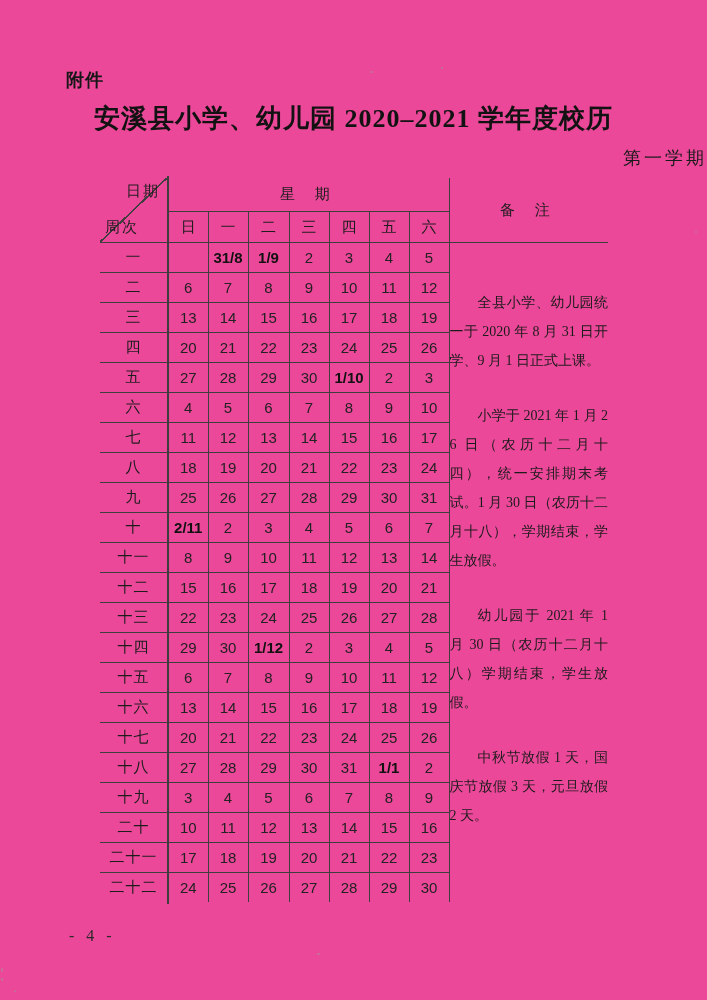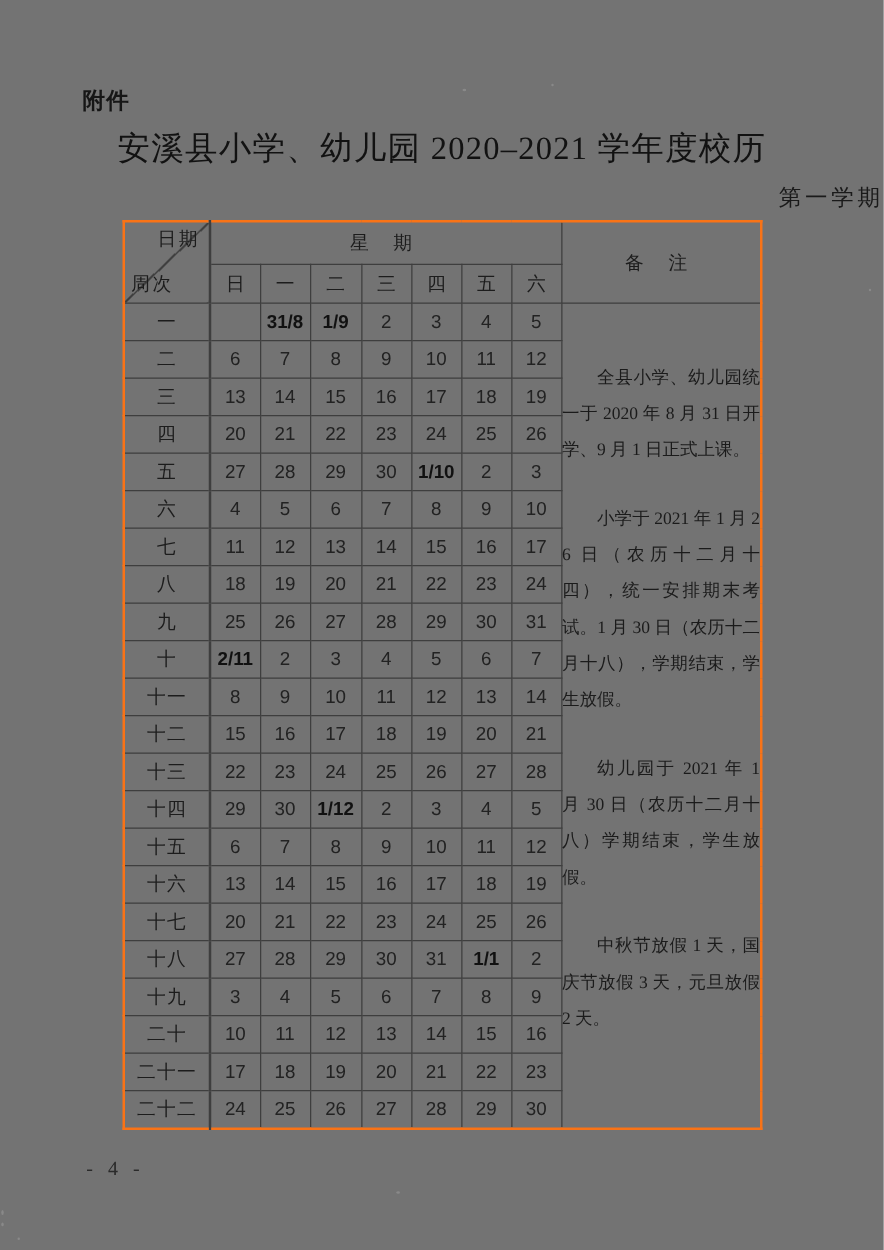--- a/index.html
+++ b/index.html
@@ -4,42 +4,42 @@
 <style>
   html, body { margin:0; padding:0; }
   body {
     width:707px; height:1000px;
     background:#ffffff;
     font-family:"Liberation Serif","DejaVu Serif",serif;
     color:#1c1c1c;
     overflow:hidden;
     position:relative;
   }
-  .page { position:absolute; inset:0; background:#737373; }
+  .page { position:absolute; inset:0; background:#ec4899; }
 
   .attachment {
     position:absolute; top:68px; left:66px;
     font-family:"Liberation Sans","DejaVu Sans",sans-serif;
     font-weight:bold; font-size:18px; letter-spacing:1px; color:#161616;
   }
   .title {
     position:absolute; top:101px; left:0; width:100%;
-    text-align:center; font-weight:normal; font-size:26px;
+    text-align:center; font-weight:bold; font-size:26px;
     letter-spacing:1px; color:#121212; margin:0;
   }
   .subtitle {
     position:absolute; top:146px; left:0; width:100%;
     text-align:right; font-size:18px; letter-spacing:3px; color:#1a1a1a;
   }
 
   table.calendar {
     position:absolute; left:98px; top:176px;
     width:510px; table-layout:fixed;
     border-collapse:collapse;
-    border:2px solid #f97316;
+    border:2px solid #ec4899;
   }
   table.calendar th, table.calendar td {
     border:1px solid #3e3e3e;
     padding:0; text-align:center; vertical-align:middle;
     font-weight:normal; color:#1c1c1c;
   }
   
   table.calendar .heavy-left { border-left-width:2px;margin-left:23px; }
 
   th.diag {

